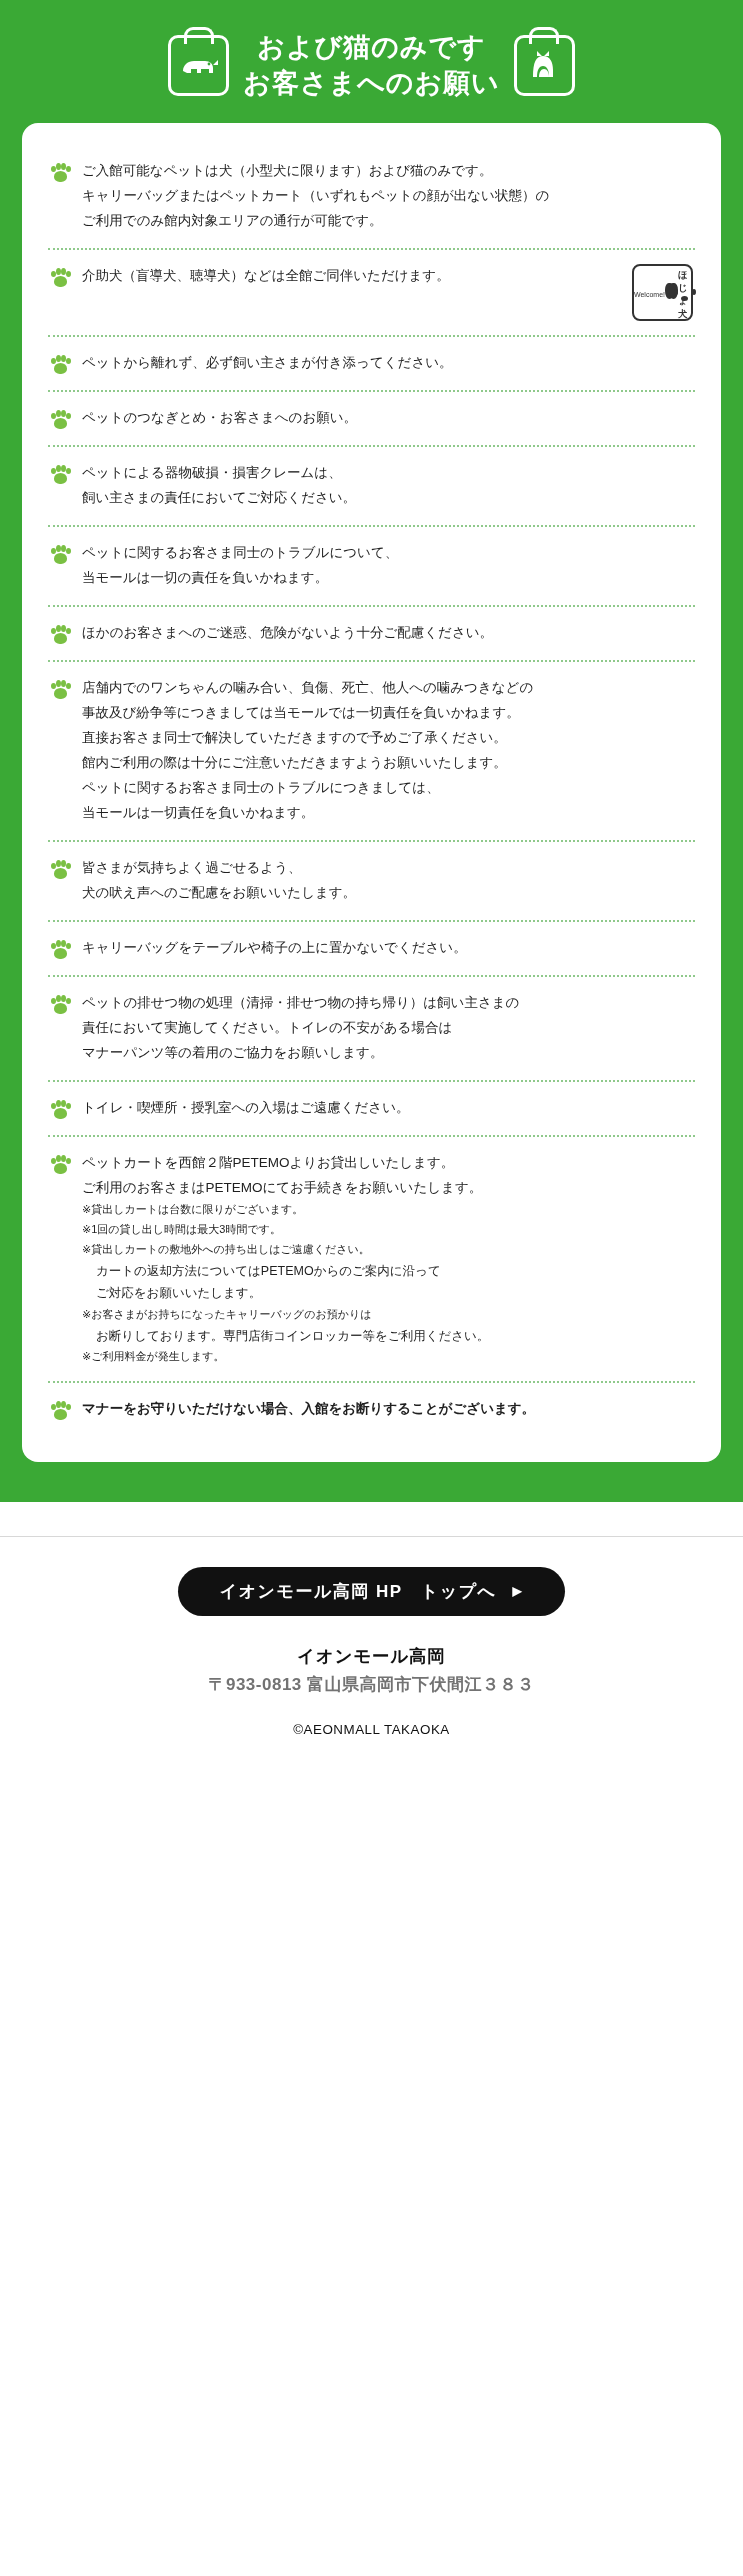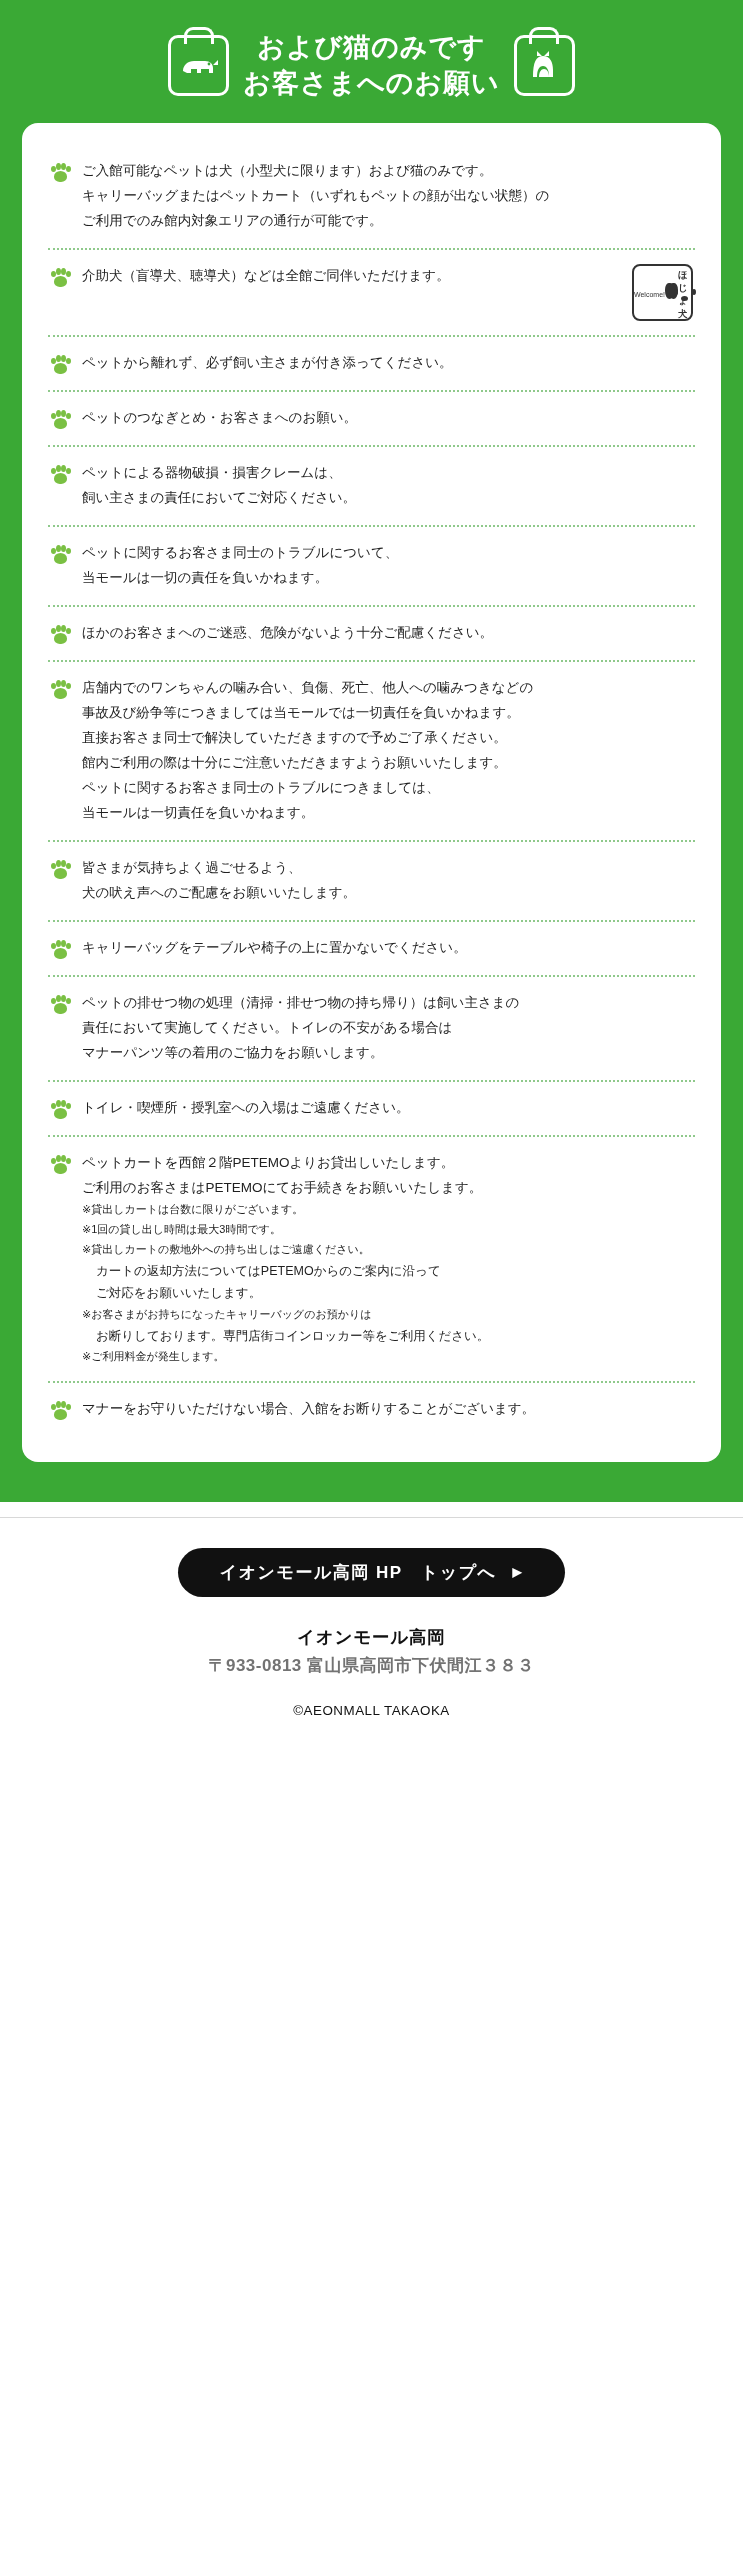--- a/index.html
+++ b/index.html
@@ -66,21 +66,21 @@
     padding: 22px 26px 26px 26px;
   }
   .rule {
     padding: 14px 2px 14px 2px;
     border-bottom: 2px dotted #8fc98b;
     display: flex;
     align-items: flex-start;
     gap: 10px;
     position: relative;
   }
-  .rule:last-child { border-bottom: none; }
+  .rule:last-child { border-bottom: none; font-weight: bold; }
   .paw {
     flex: 0 0 auto;
     width: 22px; height: 22px;
     margin-top: 2px;
     position: relative;
   }
   .paw .pad {
     position: absolute;
     background: #7ac043;
     border-radius: 50%;
@@ -134,21 +134,21 @@
     top: 0;
   }
   .badge .face .ear.l { left: 0; }
   .badge .face .ear.r { right: 0; }
   .badge .bname {
     font-size: 9.4px; font-weight: bold; color: #333; margin-top: 1px; letter-spacing: 0.5px;
   }
   
   .footer {
     background: #ffffff;
-    padding: 15px 0 26px 0;
+    padding: 34px 0 26px 0;
     text-align: center;
   }
   .footer-divider {
     height: 1px; background: #d8d8d8;
     margin: 0 0 30px 0;
   }
   .hp-button {
     display: inline-flex;
     align-items: center;
     justify-content: center;

